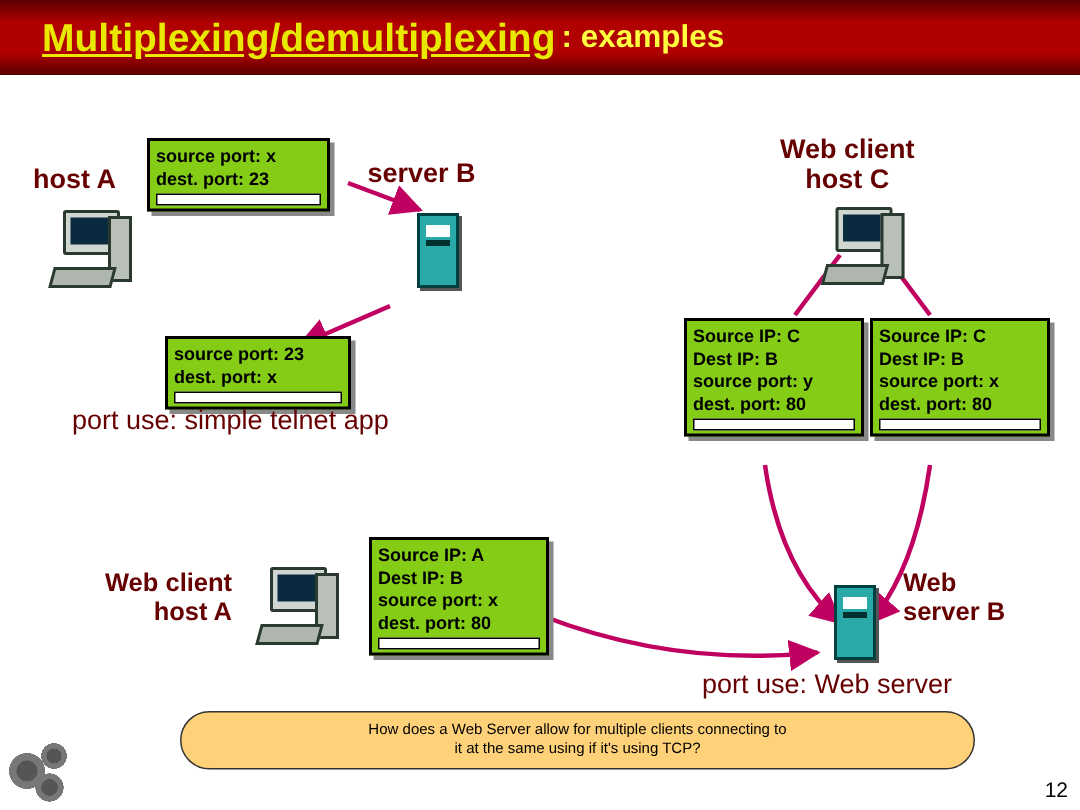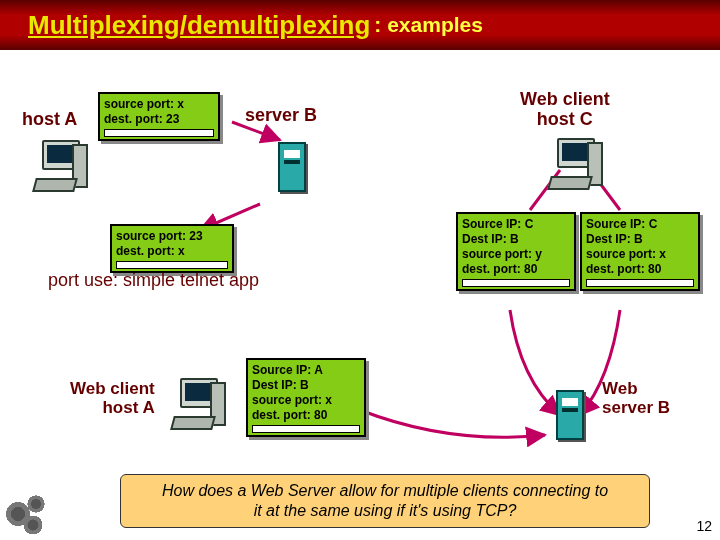--- a/index.html
+++ b/index.html
@@ -83,27 +83,26 @@
     content: ""; position: absolute; top: 16px; left: 4px; right: 4px; height: 4px;
     background: #003030;
   }
   .caption {
     position: absolute; font-size: 18px; font-weight: normal; color: #600;
   }
   .note-pill {
     position: absolute;
     background: #ffd27a;
     border: 1px solid #333;
-    border-radius: 6px;
+    border-radius: 20px;
     font-family: Arial, sans-serif;
-    font-size: 16px;
+    font-size: 10px;
     padding: 6px 14px;
     text-align: center;
     line-height: 1.25;
-    font-style: italic;
   }
   .pagenum {
     position: absolute; right: 8px; bottom: 6px;
     font-family: Arial, sans-serif; font-size: 14px; color: #000;
   }
   .gear-icon {
     position: absolute; left: 2px; bottom: 2px; width: 54px; height: 44px;
   }
   .gear-icon .gear {
     position: absolute; border-radius: 50%;
@@ -213,20 +212,21 @@
     <div>source port: x</div>
     <div>dest. port: 80</div>
     <div class="bar"></div>
   </div>
 
   <div class="server-tower" style="left:556px; top:340px;"></div>
   <div class="lbl lbl-sm" style="left:602px; top:330px;">
     <div>Web</div>
     <div>server B</div>
   </div>
+  <div class="caption" style="left:468px; top:396px;">port use: Web server</div>
 
   <div class="note-pill" style="left:120px; top:424px; width:500px;">
     <div>How does a Web Server allow for multiple clients connecting to</div>
     <div>it at the same using if it's using TCP?</div>
   </div>
 
   <div class="pagenum">12</div>
 
   <div class="gear-icon">
     <div class="gear" style="left:2px; top:6px; width:28px; height:28px;"></div>

